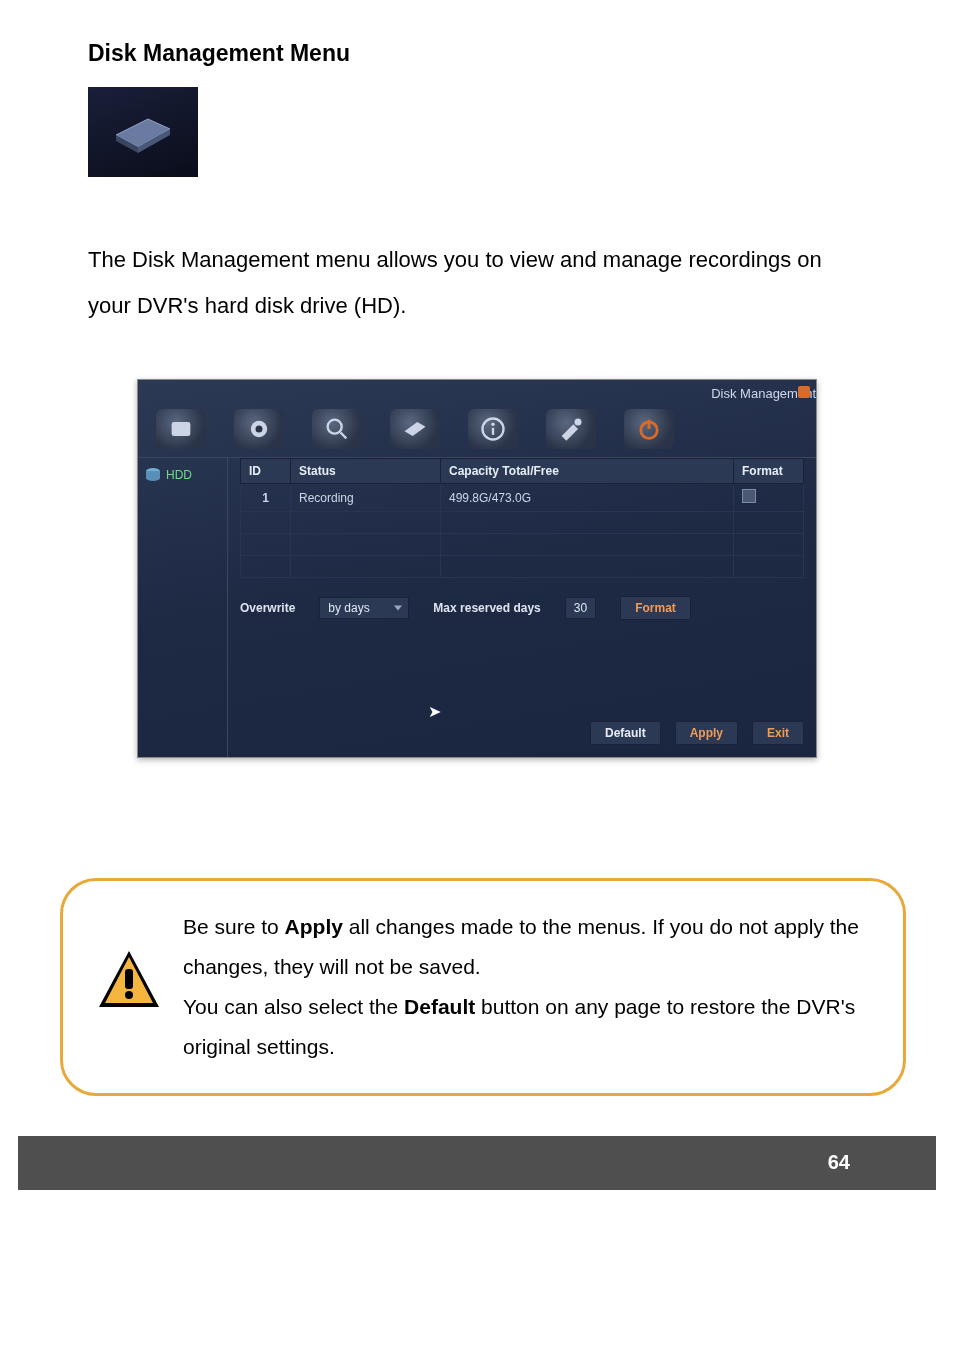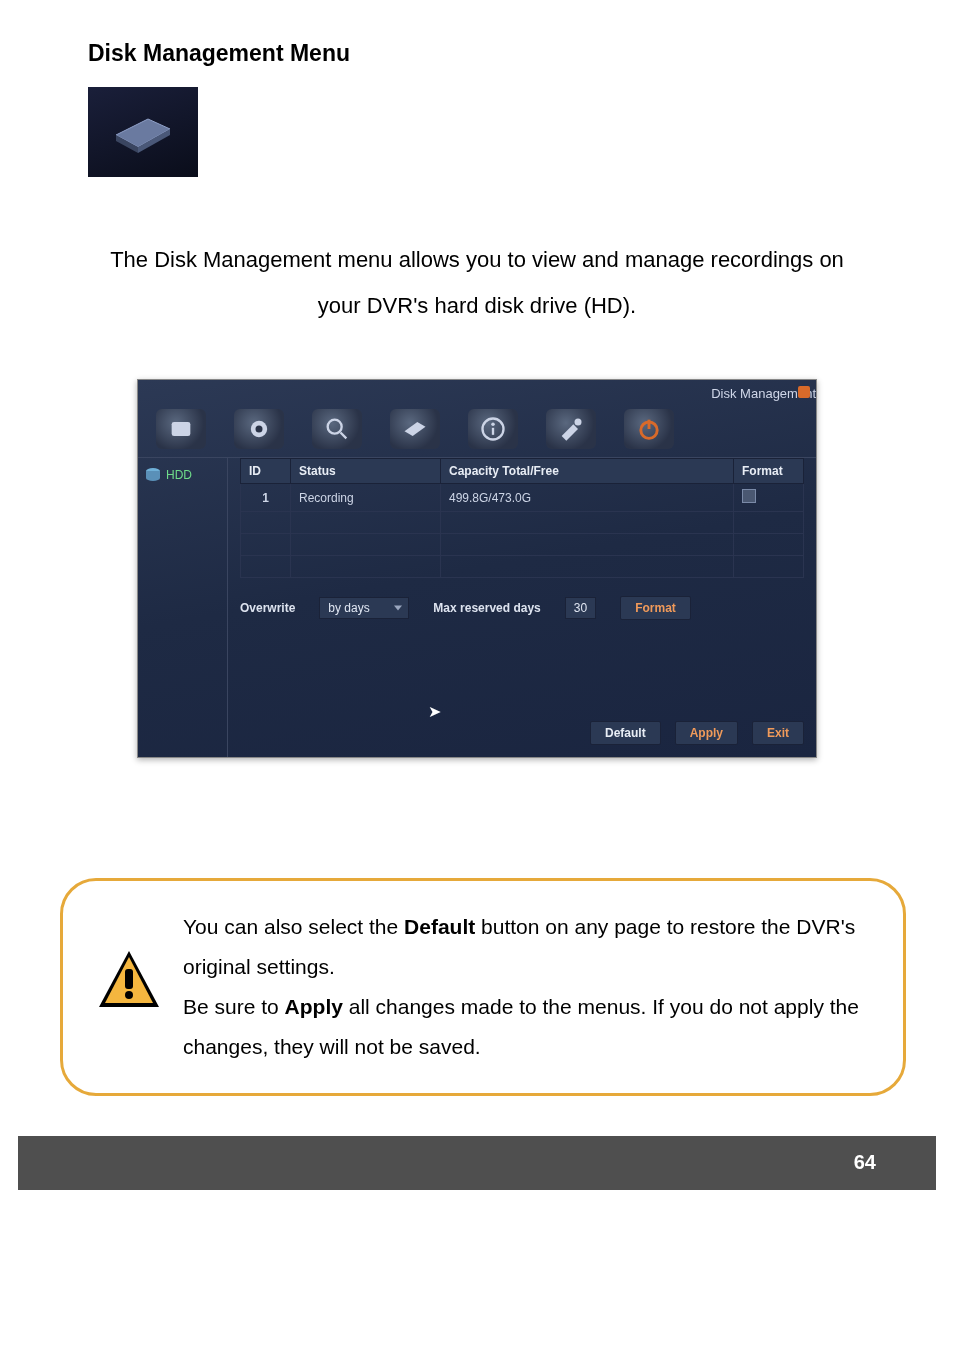--- a/index.html
+++ b/index.html
@@ -53,21 +53,20 @@
     height: 90px;
     background: linear-gradient(160deg,#1a1f3a 0%, #0a0d1a 100%);
     display:flex;align-items:center;justify-content:center;
     margin-bottom: 60px;
   }
   .thumb svg { width: 70px; height: 50px; }
   .intro {
     margin: 0 88px 50px 88px;
     font-size: 22px;
     line-height: 2.1;
-    text-align: center;
   }
   .screenshot {
     margin: 0 auto 120px auto;
     width: 680px;
     background: linear-gradient(170deg,#2c3955 0%,#1e2a44 50%,#1a2540 100%);
     border: 1px solid #888;
     box-shadow: 0 2px 6px rgba(0,0,0,0.3);
     position: relative;
     color: #d0d5e0;
     font-size: 12px;
@@ -183,21 +182,21 @@
     font-size:21px;
     line-height:1.9;
   }
   .callout-icon svg{width:72px;height:72px;}
   .footer-bar{
     background:#4f4f4f;
     height:54px;
     margin: 0 18px;
     color:#fff;
     display:flex;align-items:center;justify-content:flex-end;
-    padding-right:60px;
+    padding-right:86px;
     font-size:20px;font-weight:bold;
   }
 </style>
 </head>
 <body>
 
 <div class="page">
 
 
   <div class="section-title">Disk Management Menu</div>
@@ -332,24 +331,24 @@
     <div class="callout-icon">
       <svg viewBox="0 0 72 72">
         <path d="M36 6 L66 62 L6 62 Z" fill="#000"></path>
         <path d="M36 12 L60 58 L12 58 Z" fill="#f4b63f"></path>
         <rect x="32" y="24" width="8" height="20" rx="3" fill="#000"></rect>
         <circle cx="36" cy="50" r="4" fill="#000"></circle>
       </svg>
     </div>
     <div>
       <p>
-        <span>You can also select the </span><b>Default</b><span> button on any page to restore the DVR's original settings.</span>
+        <span>Be sure to </span><b>Apply</b><span> all changes made to the menus. If you do not apply the changes, they will not be saved.</span>
       </p>
       <p>
-        <span>Be sure to </span><b>Apply</b><span> all changes made to the menus. If you do not apply the changes, they will not be saved.</span>
+        <span>You can also select the </span><b>Default</b><span> button on any page to restore the DVR's original settings.</span>
       </p>
     </div>
   </div>
 
   <div class="footer-bar">
     <span>64</span>
   </div>
 
 </div>
 

